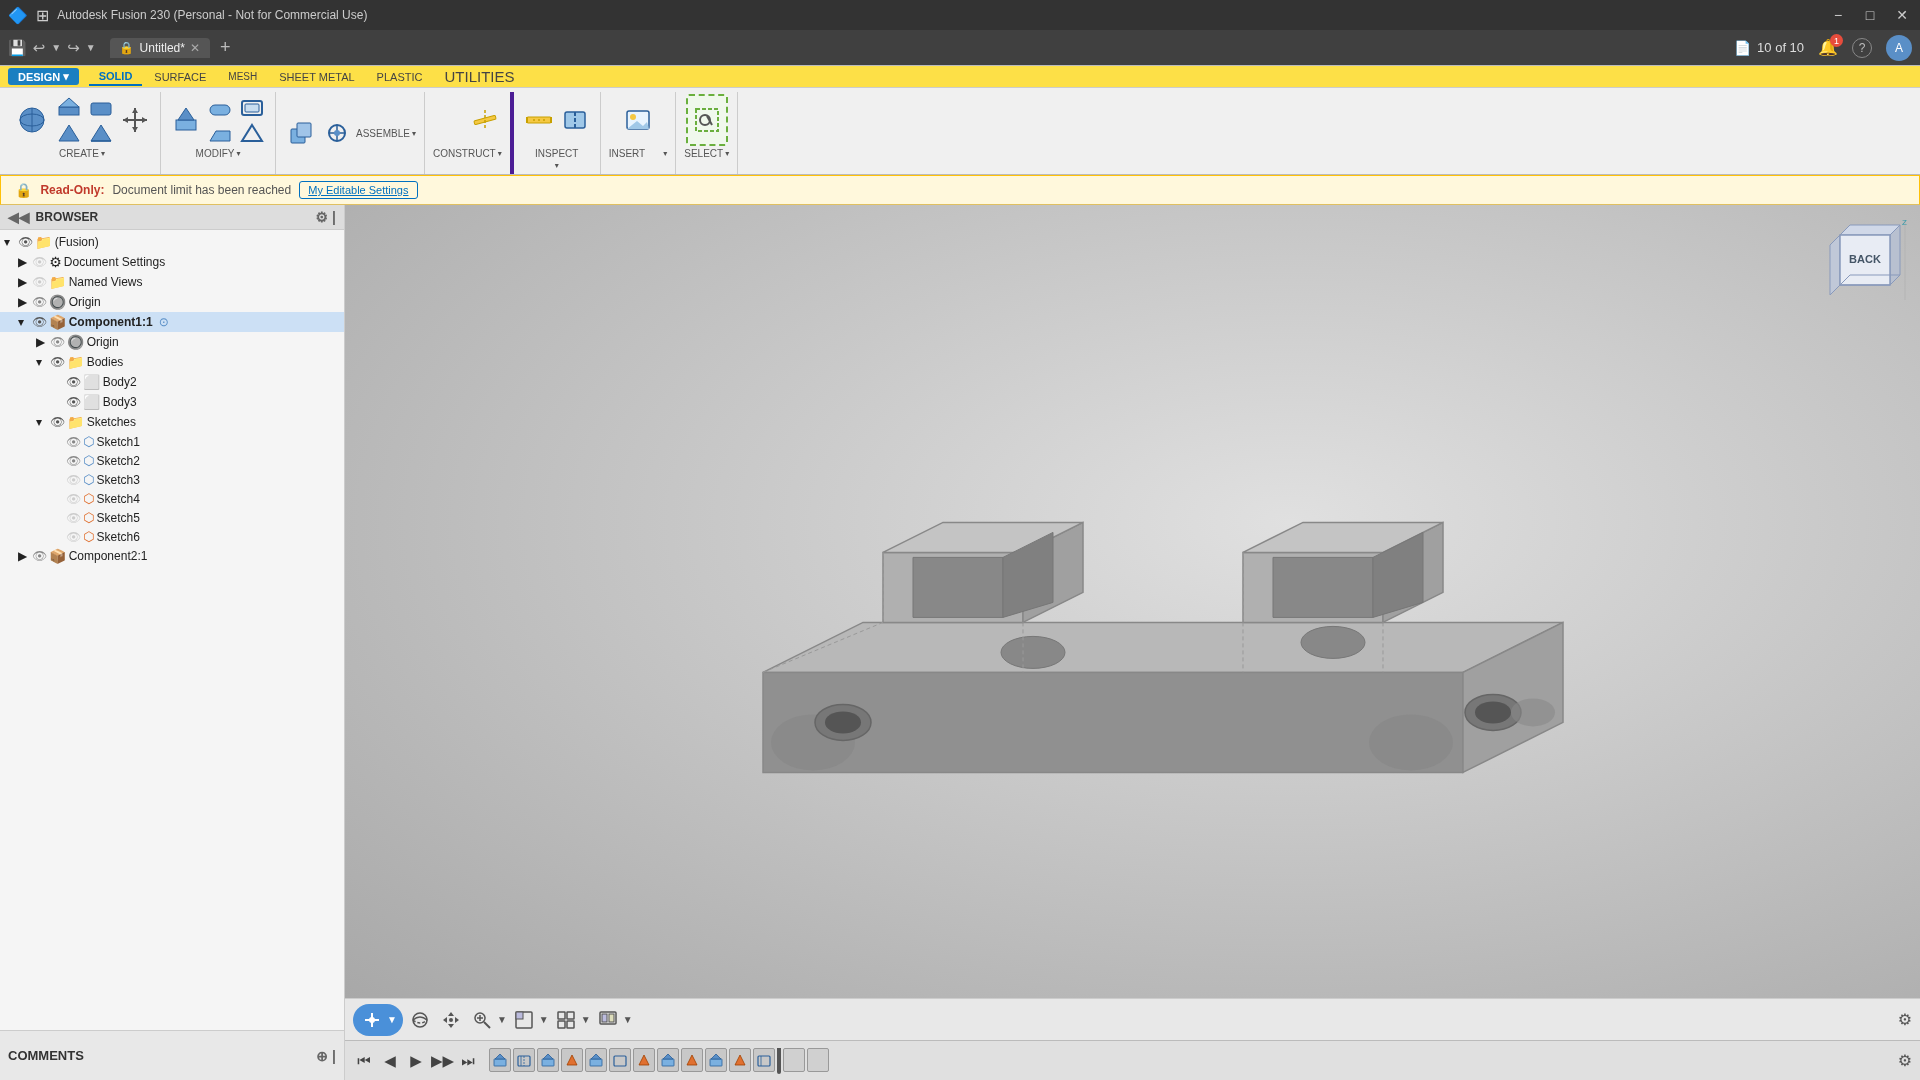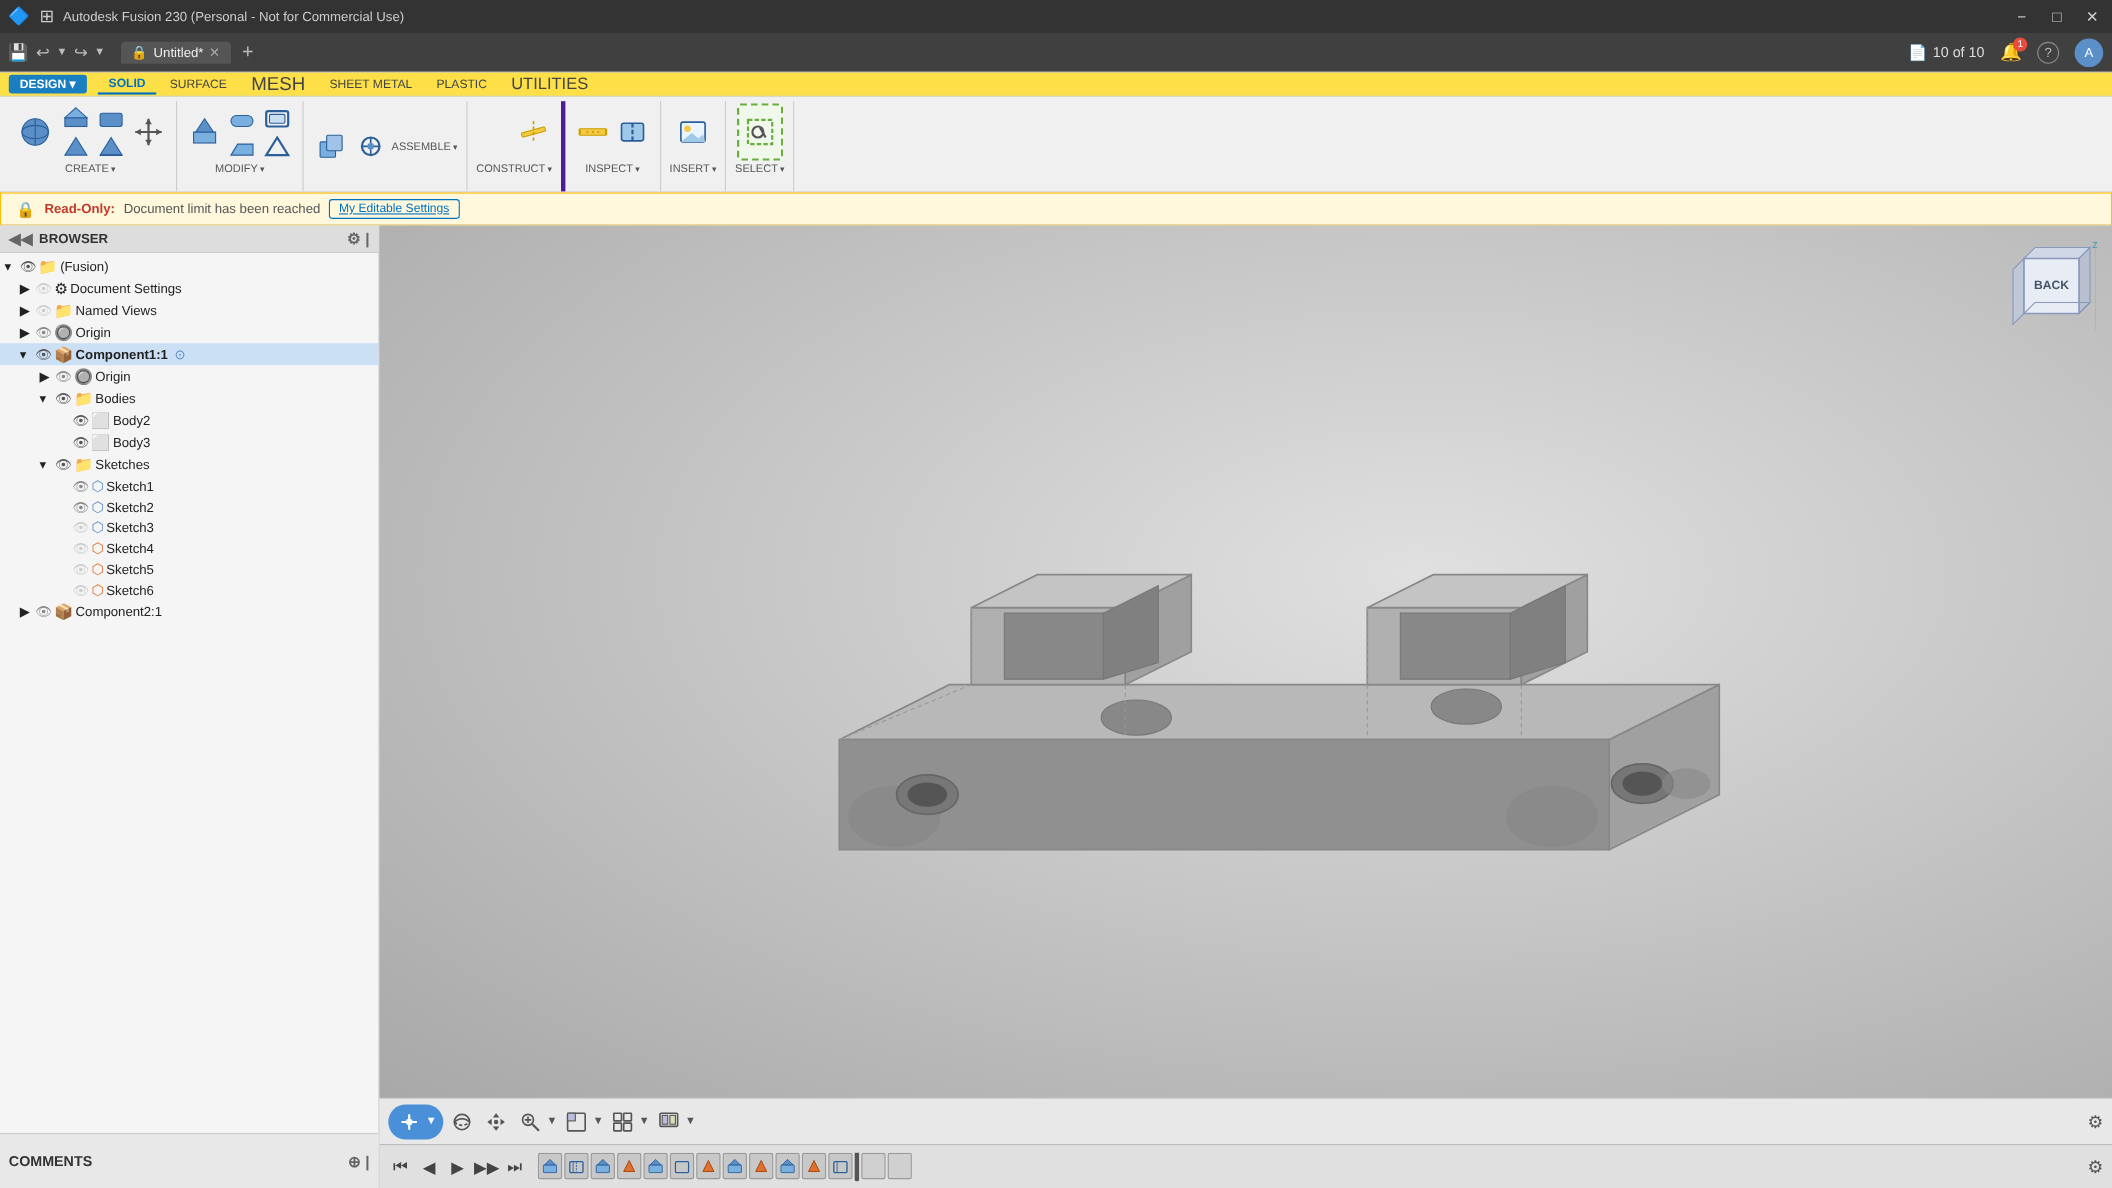--- a/index.html
+++ b/index.html
@@ -106,21 +106,21 @@
 
   <div id="ribbon">
     <div style="display:flex;align-items:center;background:#fde047;height:22px;padding:0 8px;gap:2px;border-bottom:1px solid #ccc;">
 
       <div style="display:flex;align-items:center;background:#1a7fc1;color:white;padding:2px 10px;border-radius:3px;font-size:11px;font-weight:bold;cursor:pointer;gap:3px;margin-right:8px;">
         <span>DESIGN</span>
         <span>▾</span>
       </div>
       <span style="font-size:11px;padding:2px 10px;cursor:pointer;color:#0070c0;font-weight:bold;border-bottom:2px solid #0070c0;">SOLID</span>
       <span style="font-size:11px;padding:2px 10px;cursor:pointer;color:#444;">SURFACE</span>
-      <span style="font-size:17px;padding:2px 10px;cursor:pointer;color:#444;">MESH</span>
+      <span style="font-size:10px;padding:2px 10px;cursor:pointer;color:#444;">MESH</span>
       <span style="font-size:11px;padding:2px 10px;cursor:pointer;color:#444;">SHEET METAL</span>
       <span style="font-size:11px;padding:2px 10px;cursor:pointer;color:#444;">PLASTIC</span>
       <span style="font-size:15px;padding:2px 10px;cursor:pointer;color:#444;">UTILITIES</span>
     </div>
 
     <div style="display:flex;align-items:stretch;background:#f0f0f0;height:86px;padding:4px 4px 0 4px;gap:0;">
 
       <div style="display:flex;flex-direction:column;align-items:center;padding:2px 8px;border-right:1px solid #ccc;gap:2px;">
         <div style="display:flex;gap:2px;align-items:center;">
 
@@ -264,37 +264,37 @@
                 <line x1="19" y1="13" x2="19" y2="15" stroke="#c8a000" stroke-width="1.5"></line>
               </svg>
           </div>
           <div class="ricon" style="width:34px;height:52px;display:flex;flex-direction:column;align-items:center;justify-content:center;cursor:pointer;border-radius:3px;">
             <svg width="28" height="28" viewBox="0 0 28 28">
                 <rect x="4" y="6" width="20" height="16" fill="#a0c8e8" stroke="#2a5f9a" stroke-width="1.5" rx="2"></rect>
                 <line x1="14" y1="6" x2="14" y2="22" stroke="#2a5f9a" stroke-width="2" stroke-dasharray="4,2"></line>
               </svg>
           </div>
         </div>
-        <div style="font-size:10px;color:#555;display:flex;align-items:center;gap:2px;">
+        <div style="font-size:10px;color:#555;display:flex;align-items:center;gap:2px;flex-direction:column;">
           <span>INSPECT</span>
             <span style="font-size:8px;">▾</span>
         </div>
       </div>
 
       <div style="display:flex;flex-direction:column;align-items:center;padding:2px 8px;border-right:1px solid #ccc;gap:2px;">
         <div style="display:flex;gap:2px;align-items:center;">
           <div class="ricon" style="width:34px;height:52px;display:flex;flex-direction:column;align-items:center;justify-content:center;cursor:pointer;border-radius:3px;">
             <svg width="28" height="28" viewBox="0 0 28 28">
                 <rect x="3" y="5" width="22" height="18" fill="#e8f4ff" stroke="#2a5f9a" stroke-width="1.5" rx="2"></rect>
                 <circle cx="9" cy="11" r="3" fill="#f5c842"></circle>
                 <polygon points="3,23 13,15 19,20 23,16 25,23" fill="#a0c8e8" stroke="none"></polygon>
               </svg>
           </div>
         </div>
-        <div style="font-size:10px;color:#555;display:flex;align-items:center;gap:2px;">
+        <div style="font-size:10px;color:#555;display:flex;align-items:center;gap:18px;">
           <span>INSERT</span>
             <span style="font-size:8px;">▾</span>
         </div>
       </div>
 
       <div style="display:flex;flex-direction:column;align-items:center;padding:2px 8px;border-right:1px solid #ccc;gap:2px;">
         <div style="display:flex;gap:2px;align-items:center;">
           <div class="ricon" style="width:42px;height:52px;display:flex;flex-direction:column;align-items:center;justify-content:center;cursor:pointer;border-radius:3px;border:2px dashed #6aaf3d;background:#f0f8ec;">
             <svg width="28" height="28" viewBox="0 0 28 28">
                 <rect x="3" y="3" width="22" height="22" fill="none" stroke="#6aaf3d" stroke-width="2" stroke-dasharray="4,2"></rect>

